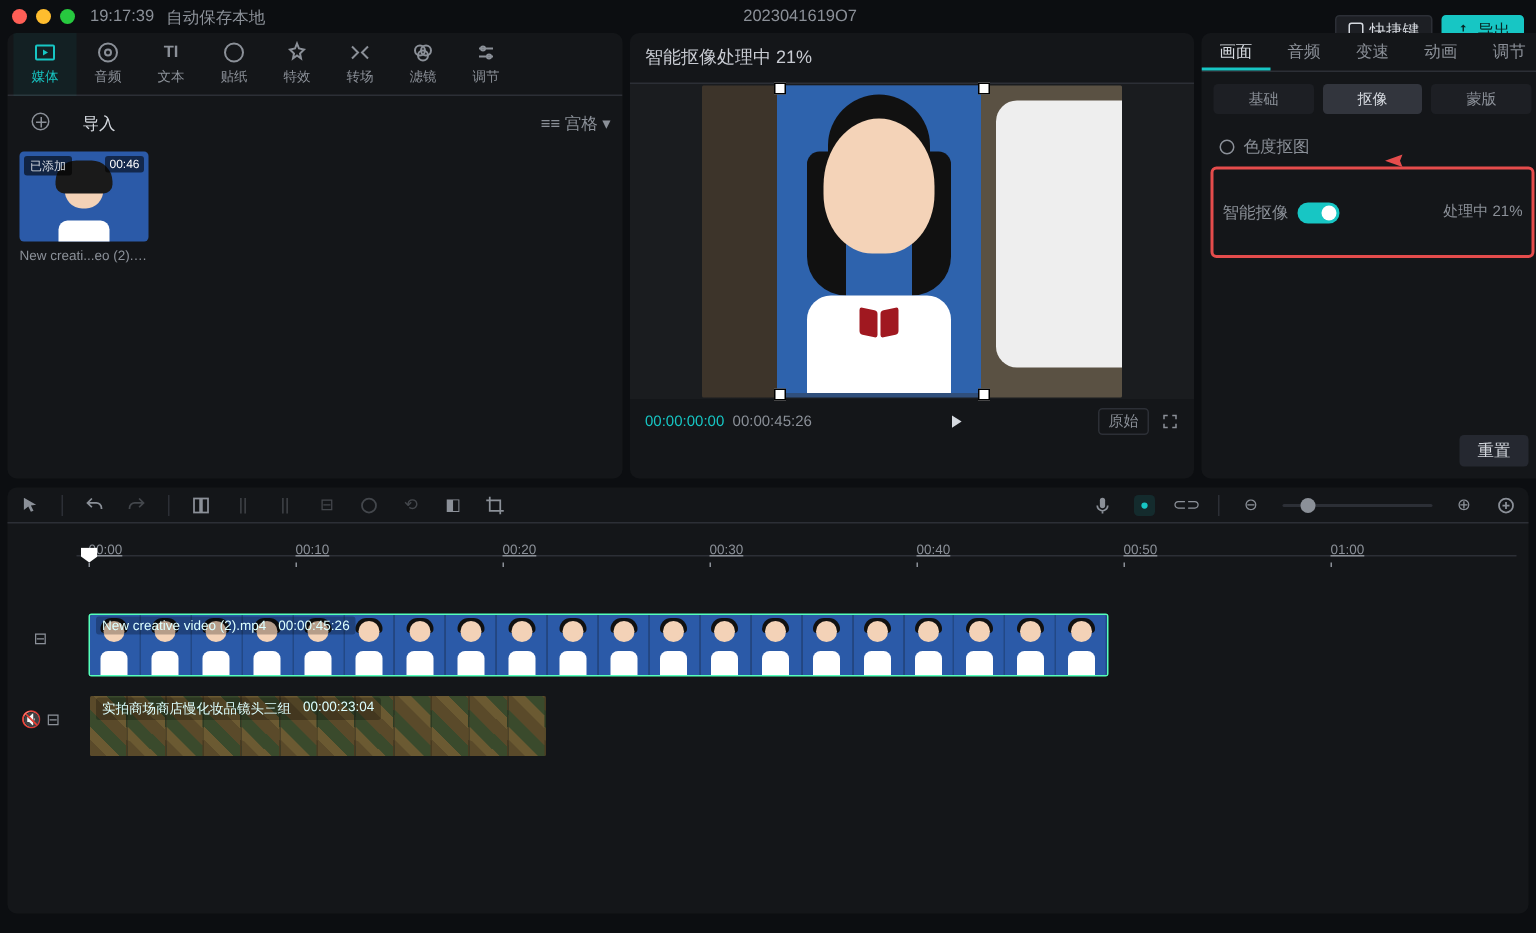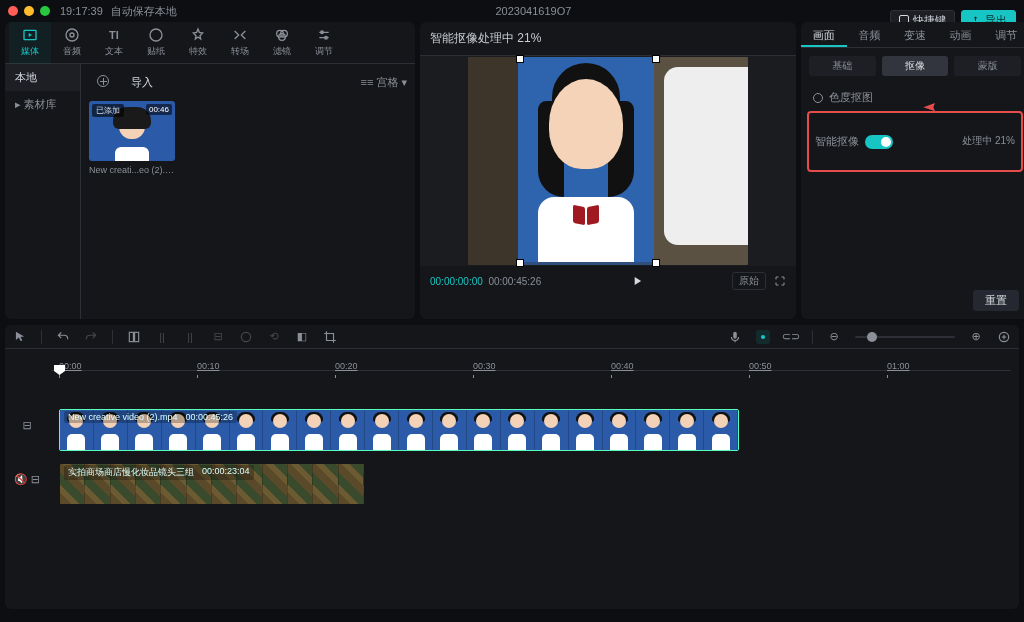--- a/index.html
+++ b/index.html
@@ -228,24 +228,20 @@
             <svg width="16" height="16" viewBox="0 0 24 24" fill="none" stroke="currentColor" stroke-width="2">
               <path d="M5 8h14M5 16h14"></path>
               <circle cx="9" cy="8" r="2"></circle>
               <circle cx="15" cy="16" r="2"></circle>
             </svg>
           </span>
         <span class="lb">调节</span>
       </div>
     </div>
     <div class="media-body">
-      <div class="media-nav">
-        <div class="navitem active">本地</div>
-        <div class="navitem">▸ <span>素材库</span></div>
-      </div>
       <div class="media-content">
         <div class="mc-top">
           <div class="import-btn">
             <span class="plus"></span>
             <span>导入</span>
           </div>
           <div class="sort-btn">
             <span>≡≡ <span>宫格</span> ▾</span>
           </div>
         </div>

